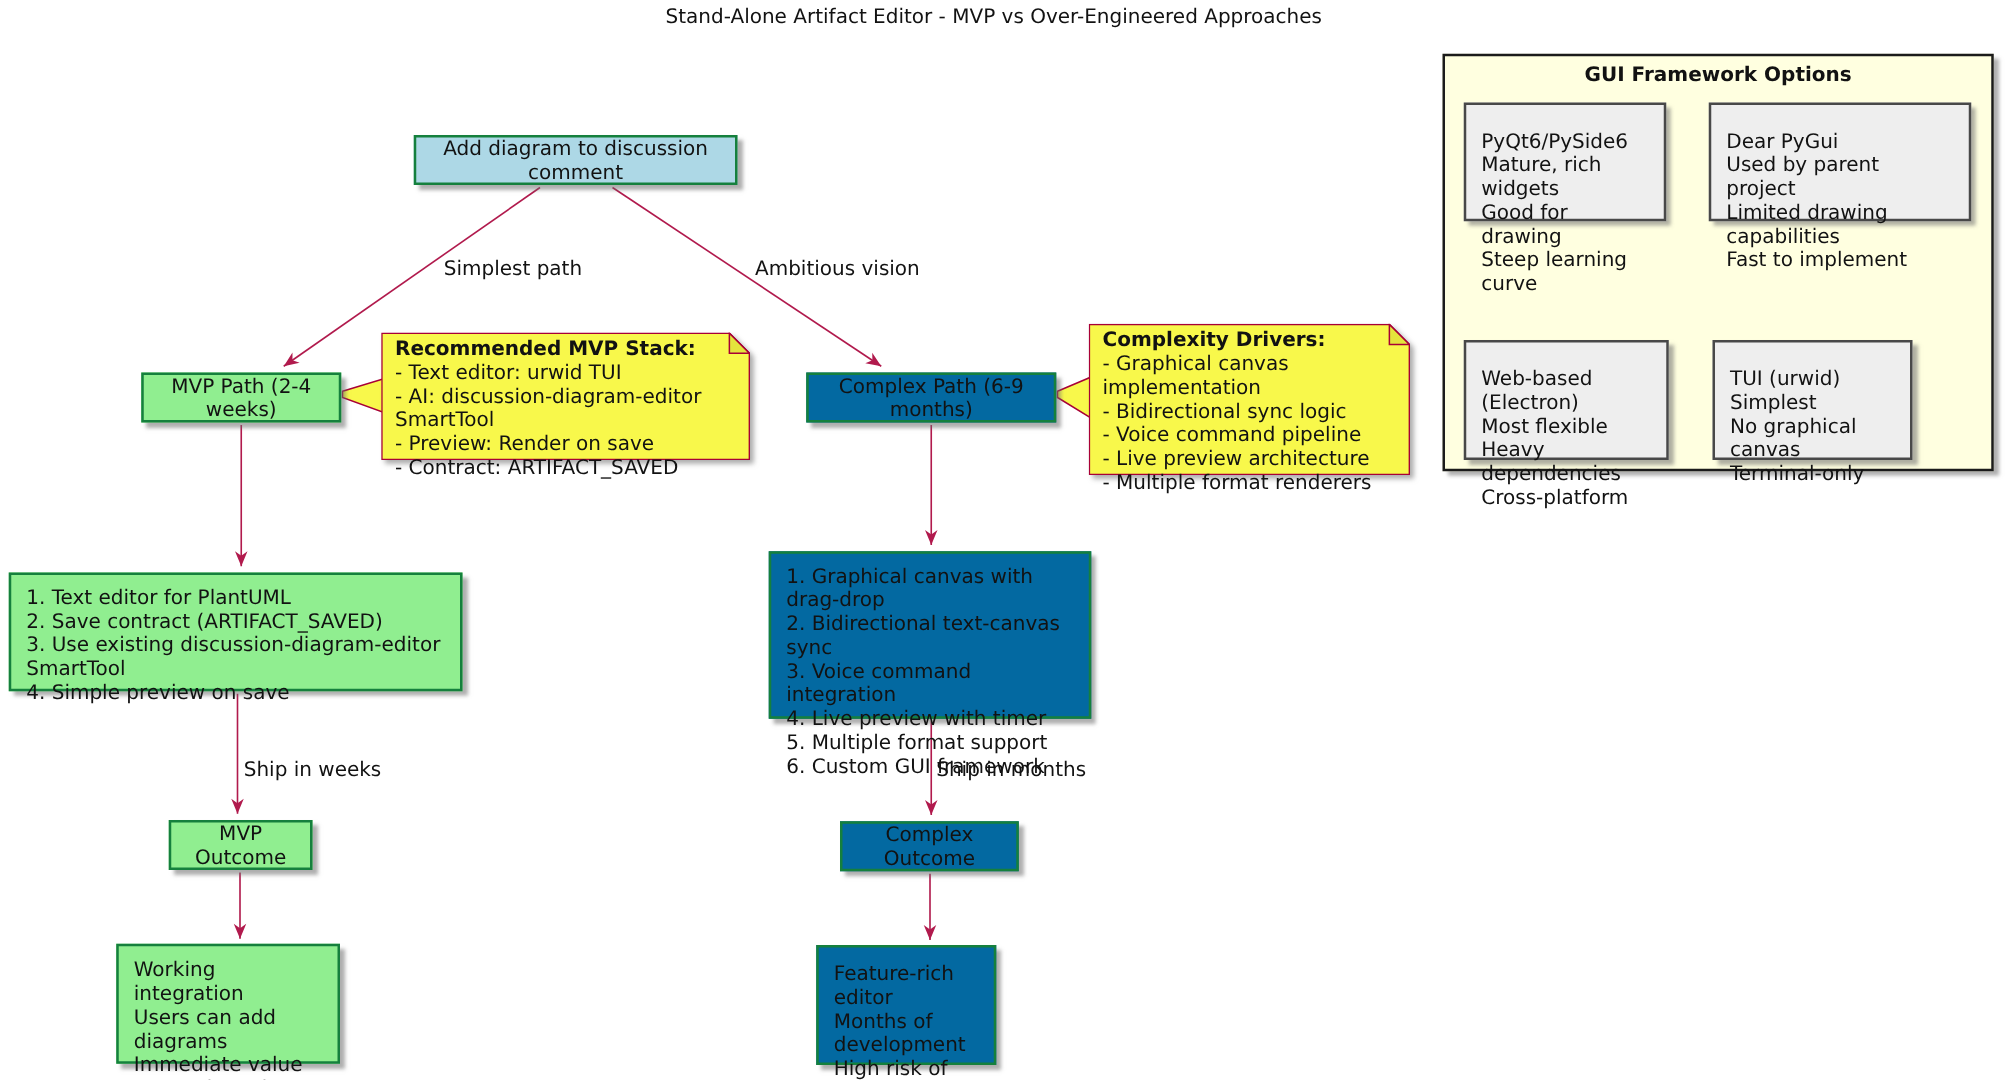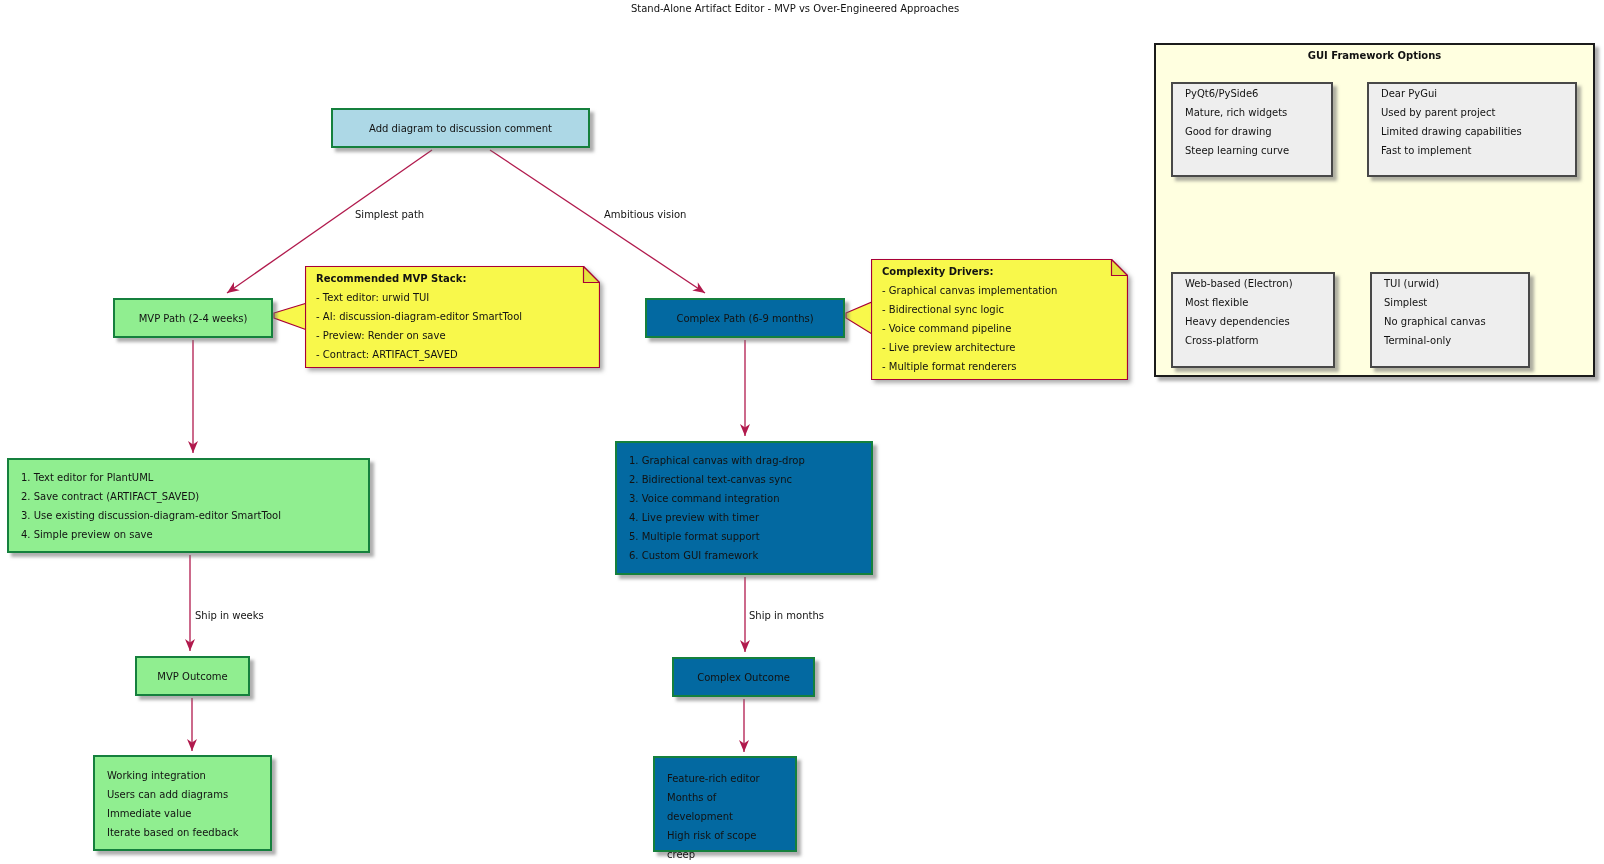--- a/index.html
+++ b/index.html
@@ -1,18 +1,18 @@
 <!DOCTYPE html>
 <html><head>
 <meta charset="utf-8">
 <style>
   html,body{margin:0;padding:0;background:#ffffff;}
   #canvas{
     position:relative;width:1604px;height:864px;background:#ffffff;overflow:hidden;
-    font-family:"DejaVu Sans","Liberation Sans",sans-serif;font-size:10px;color:#121212;
+    font-family:"DejaVu Sans","Liberation Sans",sans-serif;font-size:16px;color:#121212;
   }
   .abs{position:absolute;box-sizing:border-box;}
   .title{position:absolute;left:0;top:3px;width:1590px;text-align:center;}
   .node{
     border:2px solid #15803d;
     box-shadow:4px 4px 3px rgba(110,110,110,.55);
   }
   .center{display:flex;align-items:center;justify-content:center;text-align:center;}
   .blue{background:#ADD8E6;}
   .green{background:#90EE90;}
@@ -24,21 +24,21 @@
   .note-text{position:absolute;left:0;top:0;padding:3px 11px;line-height:19px;}
   .note-title{font-weight:bold;}
   .panel{
     background:#FFFFE0;border:2px solid #1b1b1b;
     box-shadow:4px 4px 3px rgba(110,110,110,.55);
   }
   .panel-title{position:absolute;left:0;top:5px;width:100%;text-align:center;font-weight:bold;}
   .gray-box{
     background:#EEEEEE;border:2px solid #484848;
     box-shadow:4px 4px 3px rgba(110,110,110,.55);
-    padding:0 12px;
+    padding:19px 12px;
   }
 </style>
 </head>
 <body>
 
 <div id="canvas">
 
   <svg class="abs" style="left:0;top:0" width="1604" height="864">
     <defs>
       <marker id="ah" markerUnits="userSpaceOnUse" markerWidth="14" markerHeight="12" viewBox="0 0 14 12" refX="13" refY="6" orient="auto">

